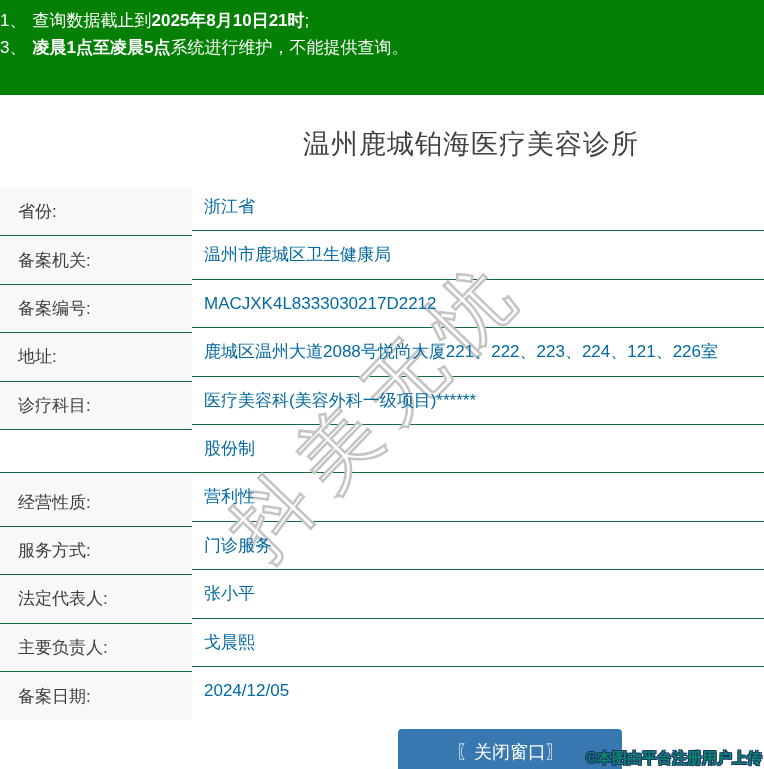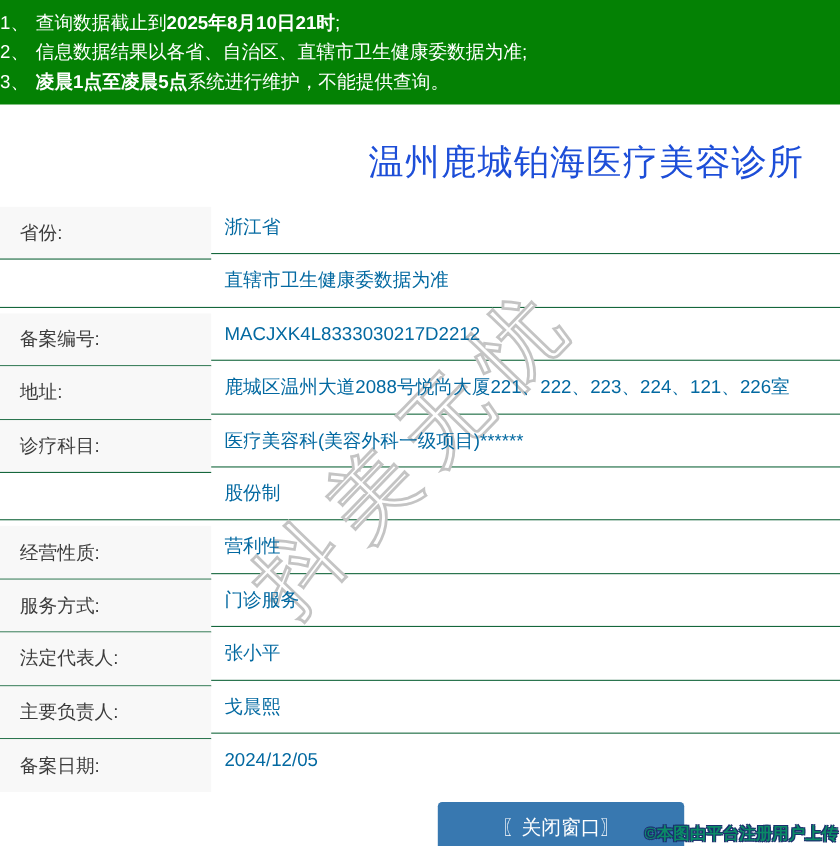--- a/index.html
+++ b/index.html
@@ -8,22 +8,22 @@
   .page { position:relative; width:764px; height:769px; overflow:hidden; background:#fff; }
 
   
   .notice { position:absolute; top:0; left:0; width:764px; height:95px;
             background:#048104; color:#fff; padding-top:7px; z-index:4; }
   .notice-line { height:27px; line-height:27px; font-size:17px; white-space:nowrap; }
   .notice-line .num { margin-right:6px; }
   .notice-line .b { font-weight:bold; }
 
   
-  .title { position:absolute; top:126px; left:303px; font-size:32px; color:#1d4ed8;
-           white-space:nowrap; font-weight:400; letter-spacing:1px; z-index:2;margin-left:32px; }
+  .title { position:absolute; top:126px; left:303px; font-size:27px; color:#404040;
+           white-space:nowrap; font-weight:400; letter-spacing:1px; z-index:2; }
 
   
   .table { position:absolute; top:183px; left:0; width:764px; }
   .row { position:relative; height:48.4px; border-bottom:1px solid #15673c; }
   .row.last { border-bottom:none; }
   .cell-label { position:absolute; left:0; top:5px; width:192px; height:48.4px;
                 background:#f8f8f8; border-bottom:1px solid #15673c;
                 display:flex; align-items:center; padding-left:18px;
                 font-size:17px; color:#3c3c3c; z-index:3; }
   .row.last .cell-label { border-bottom:none; }
@@ -53,38 +53,36 @@
 </head>
 <body>
 
 <div class="page">
 
   <div class="notice">
     <div class="notice-line">
       <span class="num">1、</span><span>查询数据截止到</span><span class="b">2025年8月10日21时</span><span>;</span>
     </div>
     <div class="notice-line">
-      <span class="num">2、</span><span>信息数据结果以各省、自治区、直辖市卫生健康委数据为准;</span><span class="b"></span><span></span>
-    </div>
-    <div class="notice-line">
       <span class="num">3、</span><span></span><span class="b">凌晨1点至凌晨5点</span><span>系统进行维护，不能提供查询。</span>
     </div>
   </div>
 
   <div class="title">温州鹿城铂海医疗美容诊所</div>
 
   <div class="watermark">抖美无忧</div>
 
   <div class="table">
     <div class="row">
       <span class="cell-label">省份:</span>
       <span class="cell-value">浙江省</span>
     </div>
     <div class="row">
-      <span class="cell-value">直辖市卫生健康委数据为准</span>
+      <span class="cell-label">备案机关:</span>
+      <span class="cell-value">温州市鹿城区卫生健康局</span>
     </div>
     <div class="row">
       <span class="cell-label">备案编号:</span>
       <span class="cell-value">MACJXK4L8333030217D2212</span>
     </div>
     <div class="row">
       <span class="cell-label">地址:</span>
       <span class="cell-value">鹿城区温州大道2088号悦尚大厦221、222、223、224、121、226室</span>
     </div>
     <div class="row">

